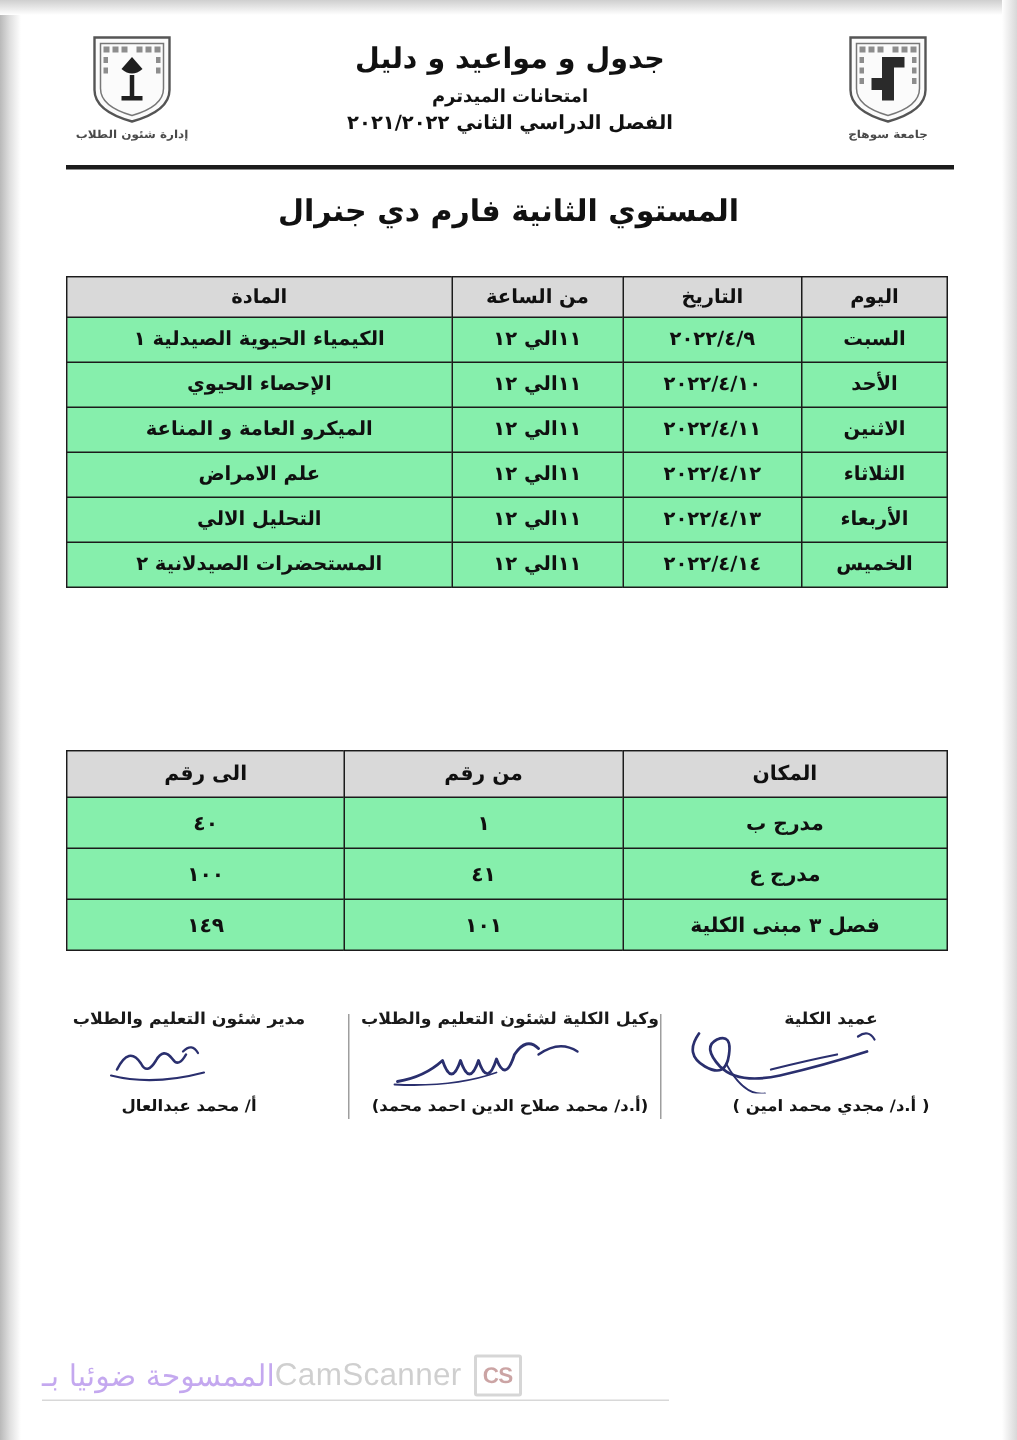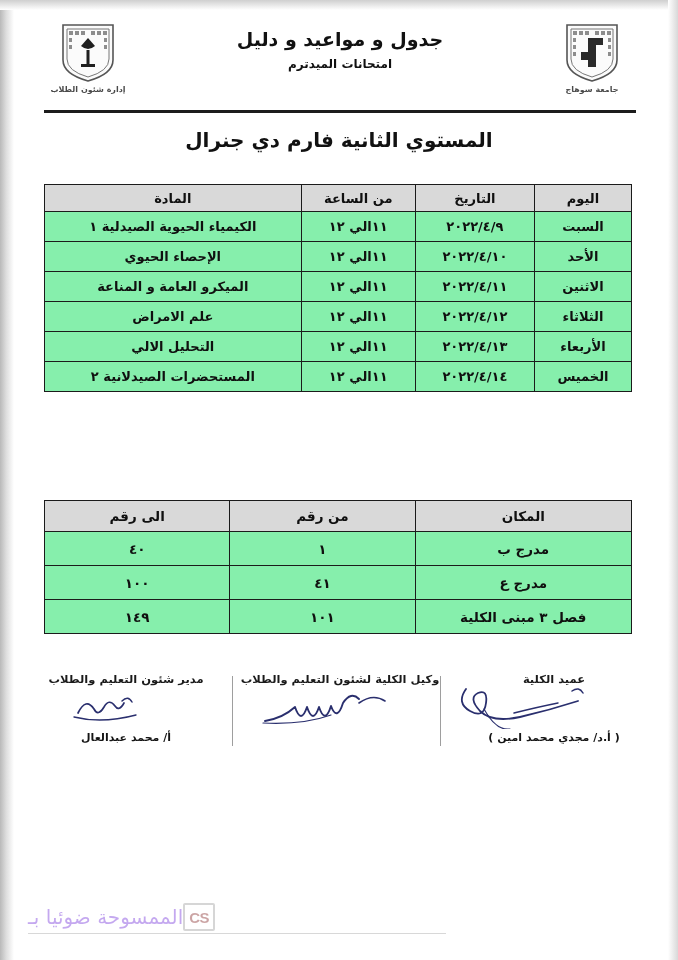--- a/index.html
+++ b/index.html
@@ -272,20 +272,21 @@
         </g>
         <path d="M25 16 H40 V23 H33 V45 H25 Z" fill="#2a2a2a"></path>
         <path d="M18 30 H25 V38 H18 Z" fill="#2a2a2a"></path>
       </svg>
       <div class="logo-caption">جامعة سوهاج</div>
     </div>
 
     <div class="header-center">
       <div class="doc-title">جدول و مواعيد و دليل</div>
       <div class="doc-sub1">امتحانات الميدترم</div>
+      <div class="doc-sub2">الفصل الدراسي الثاني ٢٠٢١/٢٠٢٢</div>
     </div>
 
     <div class="logo-block">
       <svg class="crest" viewBox="0 0 58 62">
         <path d="M4 3 H54 V38 Q54 52 29 59 Q4 52 4 38 Z" fill="#fbfbfb" stroke="#555" stroke-width="1.6"></path>
         <path d="M8 7 H50 V37 Q50 49 29 55 Q8 49 8 37 Z" fill="none" stroke="#777" stroke-width="1"></path>
         <g fill="#8d8d8d">
           <rect x="10" y="9" width="4" height="4"></rect>
             <rect x="16" y="9" width="4" height="4"></rect>
           <rect x="22" y="9" width="4" height="4"></rect>
@@ -398,36 +399,38 @@
       <div class="sig-name">أ/   محمد عبدالعال</div>
     </div>
 
     <div class="sig-col">
       <div class="sig-role">وكيل الكلية لشئون التعليم والطلاب</div>
       <svg class="sig-scribble" viewBox="0 0 210 42">
         <path d="M30 34 q18 -3 30 -14 q6 18 12 0 q6 18 12 0 q6 18 12 -1 q6 16 12 -3 q8 -12 16 -4" fill="none" stroke="#2a2f6e" stroke-width="1.9" stroke-linecap="round" stroke-linejoin="round"></path>
         <path d="M124 16 q14 -10 26 -2" fill="none" stroke="#2a2f6e" stroke-width="1.6" stroke-linecap="round"></path>
         <path d="M28 36 q40 2 68 -8" fill="none" stroke="#2a2f6e" stroke-width="1.2" stroke-linecap="round"></path>
       </svg>
+      <div class="sig-name">(أ.د/ محمد صلاح الدين احمد محمد)</div>
     </div>
 
     <div class="sig-col">
       <div class="sig-role">عميد الكلية</div>
       <svg class="sig-scribble" viewBox="0 0 200 42">
         <path d="M12 2 q-10 14 4 22 q14 8 16 -8 q2 -14 -8 -10 q-10 5 2 18 q12 12 40 6 q30 -7 58 -16" fill="none" stroke="#2a2f6e" stroke-width="1.8" stroke-linecap="round" stroke-linejoin="round"></path>
         <path d="M60 26 q24 -6 44 -10" fill="none" stroke="#2a2f6e" stroke-width="1.5" stroke-linecap="round"></path>
         <path d="M118 4 q7 -5 11 2" fill="none" stroke="#2a2f6e" stroke-width="1.5" stroke-linecap="round"></path>
         <path d="M30 22 q12 22 26 20" fill="none" stroke="#2a2f6e" stroke-width="1.2" stroke-linecap="round"></path>
       </svg>
       <div class="sig-name">( أ.د/ مجدي محمد امين )</div>
     </div>
   </div>
 
   <div class="sig-divider"></div>
   <div class="sig-divider second"></div>
 
   <div class="footer-wm">
     <span class="wm-text">الممسوحة ضوئيا بـ</span>
+    <span class="wm-brand">CamScanner</span>
     <span class="wm-badge">CS</span>
   </div>
   <div class="wm-underline"></div>
 
 </div>
 
 </body></html>

